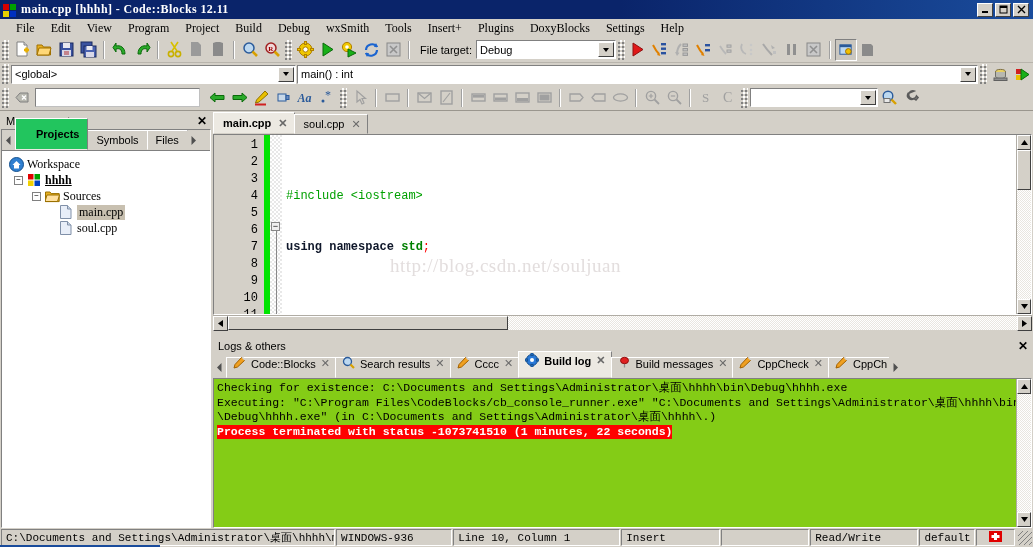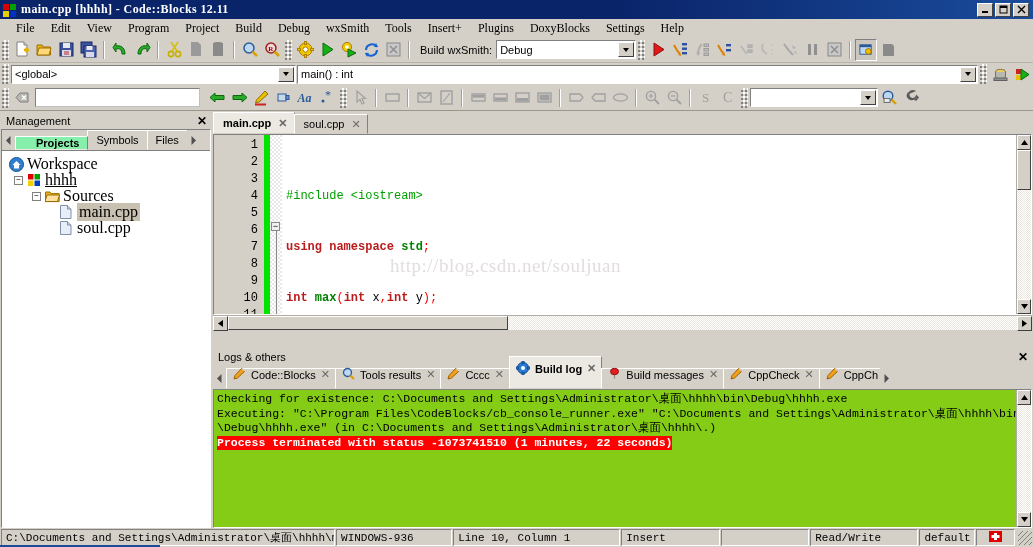--- a/index.html
+++ b/index.html
@@ -88,27 +88,27 @@
   }
   .panel-close { font-family:"Liberation Sans",sans-serif; font-weight:bold; font-size:12px; line-height:1; color:#000; }
   .mgmt-body { flex:1 1 auto; border:1px solid; border-color:#808080 #fff #fff #808080; background:#fff; display:flex; flex-direction:column; min-height:0;}
   .nbtabs { height:21px; flex:0 0 21px; background:#d4d0c8; display:flex; align-items:flex-end; border-bottom:1px solid #808080; position:relative;}
   .nbarrow { width:13px; height:19px; display:flex;align-items:center;justify-content:center;background:#d4d0c8;flex:0 0 13px;}
   .nbtab {
     height:20px; padding:0 8px; display:flex; align-items:center; font-size:11px;
     background:#d4d0c8; border:1px solid; border-color:#fff #808080 #d4d0c8 #fff;
     margin-right:-1px; color:#000;
   }
-  .nbtab.active { font-weight:bold; background:#86efac; height:14px; border-bottom-color:#ece9e2; position:relative; z-index:2;padding-left:20px; }
+  .nbtab.active { font-weight:bold; background:#22c55e; height:32px; border-bottom-color:#ece9e2; position:relative; z-index:2;padding-left:20px; }
   .tree { flex:1 1 auto; background:#fff; padding:5px 0 0 4px; font-size:11px; overflow:hidden; position:relative; }
   .tnode { display:flex; align-items:center; height:16px; white-space:nowrap; }
   .tbox { width:9px;height:9px;border:1px solid #808080;background:#fff;display:inline-flex;align-items:center;justify-content:center;font-size:8px;line-height:1;color:#000;margin-right:3px;flex:0 0 9px;font-family:"Liberation Sans",sans-serif;}
-  .tlabel { font-family:"Liberation Serif", serif; font-size:16px; color:#000; }
+  .tlabel { font-family:"Liberation Serif", serif; font-size:12px; color:#000; }
   .tlabel.sel { background:#c8c0b0; padding:0 2px; }
-  .tlabel.bold { font-weight:normal; text-decoration:underline; }
+  .tlabel.bold { font-weight:bold; text-decoration:underline; }
   .ticon { width:16px;height:16px;margin-right:3px;flex:0 0 16px;display:flex;align-items:center;justify-content:center;}
 
   
   .rightcol { flex:1 1 auto; display:flex; flex-direction:column; min-width:0; }
   .editor-wrap { flex:0 0 218px; display:flex; flex-direction:column; min-height:0;}
   .ed-tabs { height:22px; flex:0 0 22px; background:#d4d0c8; display:flex; align-items:flex-end; }
   .ed-tab {
     height:20px; padding:0 6px 0 9px; display:flex; align-items:center; gap:7px; font-size:11px;
     background:#d4d0c8; border:1px solid; border-color:#fff #808080 #d4d0c8 #fff; margin-right:-1px;
   }
@@ -121,44 +121,44 @@
   .markerbar { width:6px; flex:0 0 6px; background:#00e400; }
   .foldbar { width:12px; flex:0 0 12px; background:
       repeating-conic-gradient(#e8e8e8 0% 25%, #ffffff 0% 50%) 0 0/4px 4px; position:relative; padding-top:2px;}
   .foldbox { width:9px;height:9px;border:1px solid #888;background:#f0f0f0;display:flex;align-items:center;justify-content:center;
              font-size:9px;line-height:1;color:#000;margin-left:1px;font-family:"Liberation Sans",sans-serif;}
   .foldline { position:absolute; left:6px; top:95px; width:1px; bottom:0; background:#888; }
   .code {
     flex:1 1 auto; background:#fff; font-family:"Liberation Mono", monospace; font-size:12px;
     line-height:17px; padding:2px 0 0 4px; white-space:pre; position:relative; overflow:hidden; color:#000;
   }
-  .k { color:#b91c1c; font-weight:bold;margin-top:32px; }   
+  .k { color:#0f172a; font-weight:bold;margin-top:32px; }   
   .f { color:#008000; font-weight:bold; }                      
   .p { color:#ff0000; }                      
   .c { color:#00a000; }
   .watermark {
     position:absolute; left:108px; top:122px; font-family:"Liberation Serif", serif;
     font-size:19px; color:#e3dede; white-space:nowrap; letter-spacing:0.5px; pointer-events:none;
   }
   .vscroll { width:15px; flex:0 0 15px; background:#d4d0c8; border-left:1px solid #b0aca4; display:flex; flex-direction:column; }
   .sbtn { height:15px; flex:0 0 15px; background:#d4d0c8; border:1px solid; border-color:#fff #404040 #404040 #fff; display:flex;align-items:center;justify-content:center;}
   .sthumb { height:40px; background:#d4d0c8; border:1px solid; border-color:#fff #404040 #404040 #fff; margin-top:0;}
   .strack { flex:1 1 auto; background:repeating-conic-gradient(#e9e6e0 0% 25%, #ffffff 0% 50%) 0 0/2px 2px; }
   .hscroll { height:15px; flex:0 0 15px; background:#d4d0c8; display:flex; border-top:1px solid #b0aca4;}
   .hthumb { width:280px; background:#d4d0c8; border:1px solid; border-color:#fff #404040 #404040 #fff; }
   .htrack { flex:1 1 auto; background:repeating-conic-gradient(#e9e6e0 0% 25%, #ffffff 0% 50%) 0 0/2px 2px; }
 
   
-  .logs { flex:1 1 auto; display:flex; flex-direction:column; min-height:0; margin-top:18px; }
+  .logs { flex:1 1 auto; display:flex; flex-direction:column; min-height:0; margin-top:7px; }
   .log-tabs { height:24px; flex:0 0 24px; background:#d4d0c8; display:flex; align-items:flex-end; }
   .log-tab {
     height:21px; padding:0 5px 8px 6px; display:flex; align-items:center; gap:5px; font-size:11px;
     background:#d4d0c8; border:1px solid; border-color:#fff #808080 #d4d0c8 #fff; margin-right:-1px; white-space:nowrap;
   }
-  .log-tab.active { font-weight:bold; height:33px; background:#ece9e2; }
+  .log-tab.active { font-weight:bold; height:27px; background:#ece9e2; }
   .log-body { flex:1 1 auto; border:1px solid; border-color:#808080 #fff #fff #808080; background:#84cc16; display:flex; min-height:0; }
   .log-text {
     flex:1 1 auto; font-family:"Liberation Mono", monospace; font-size:11.5px; line-height:14.5px;
     padding:2px 0 0 3px; white-space:nowrap; overflow:hidden; color:#000;
   }
   .log-err { background:#ff0000; color:#ffffff; font-weight:bold; display:inline-block; }
 
   
   .statusbar { height:19px; flex:0 0 19px; background:#d4d0c8; display:flex; align-items:center; padding:0 1px; gap:1px; }
   .scell {
@@ -339,21 +339,21 @@
         </svg>
     </div>
     <div class="tbtn">
       <svg width="17" height="17" viewBox="0 0 17 17">
           <rect x="2" y="2" width="13" height="13" fill="#c8c8c8" stroke="#888"></rect>
           <path d="M5 5 L12 12 M12 5 L5 12" stroke="#909090" stroke-width="1.6"></path>
         </svg>
     </div>
 
     <div class="tsep"></div>
-    <div class="tb-label">Build wxSmith:</div>
+    <div class="tb-label">File target:</div>
     <div class="combo" style="width:140px;">
       <div class="txt">Debug</div>
       <div class="arrow">
           <span class="tri-down"></span>
         </div>
     </div>
 
     <div class="grip"></div>
 
     <div class="tbtn">
@@ -760,21 +760,20 @@
             <div class="markerbar"></div>
             <div class="foldbar">
               <div style="height:85px"></div>
               <div class="foldbox">−</div>
               <div class="foldline"></div>
             </div>
             <div class="code">
               <div class="watermark">http://blog.csdn.net/souljuan</div>
               <div><span class="c">#include &lt;iostream&gt;</span></div>
               <div><span class="k">using namespace</span> <span class="f">std</span><span class="p">;</span></div>
-              <div><span class="k">int</span> <span class="f">max</span><span class="p">(</span><span class="k">int</span> x<span class="p">,</span><span class="k">int</span> y<span class="p">);</span></div>
               
               
               
               
               
               
               
               
             </div>
           </div>
@@ -832,21 +831,21 @@
             <span class="xmark">✕</span>
           </div>
 
           <div class="log-tab">
             <span>
               <svg width="13" height="13" viewBox="0 0 13 13">
                   <circle cx="5.5" cy="5.5" r="4" fill="#bcd8f0" stroke="#2a5a9a" stroke-width="1.3"></circle>
                   <path d="M8.5 8.5 L12 12" stroke="#d8a000" stroke-width="2.2"></path>
                 </svg>
             </span>
-            <span>Tools results</span>
+            <span>Search results</span>
             <span class="xmark">✕</span>
           </div>
 
           <div class="log-tab">
             <span>
               <svg width="13" height="13" viewBox="0 0 13 13">
                   <path d="M9 1 L12 4 L4.5 11 L1 12 L2 8.5 z" fill="#f0a020" stroke="#a06000"></path>
                   <path d="M9 1 L12 4" stroke="#d0d0d0" stroke-width="1.5"></path>
                 </svg>
             </span>

